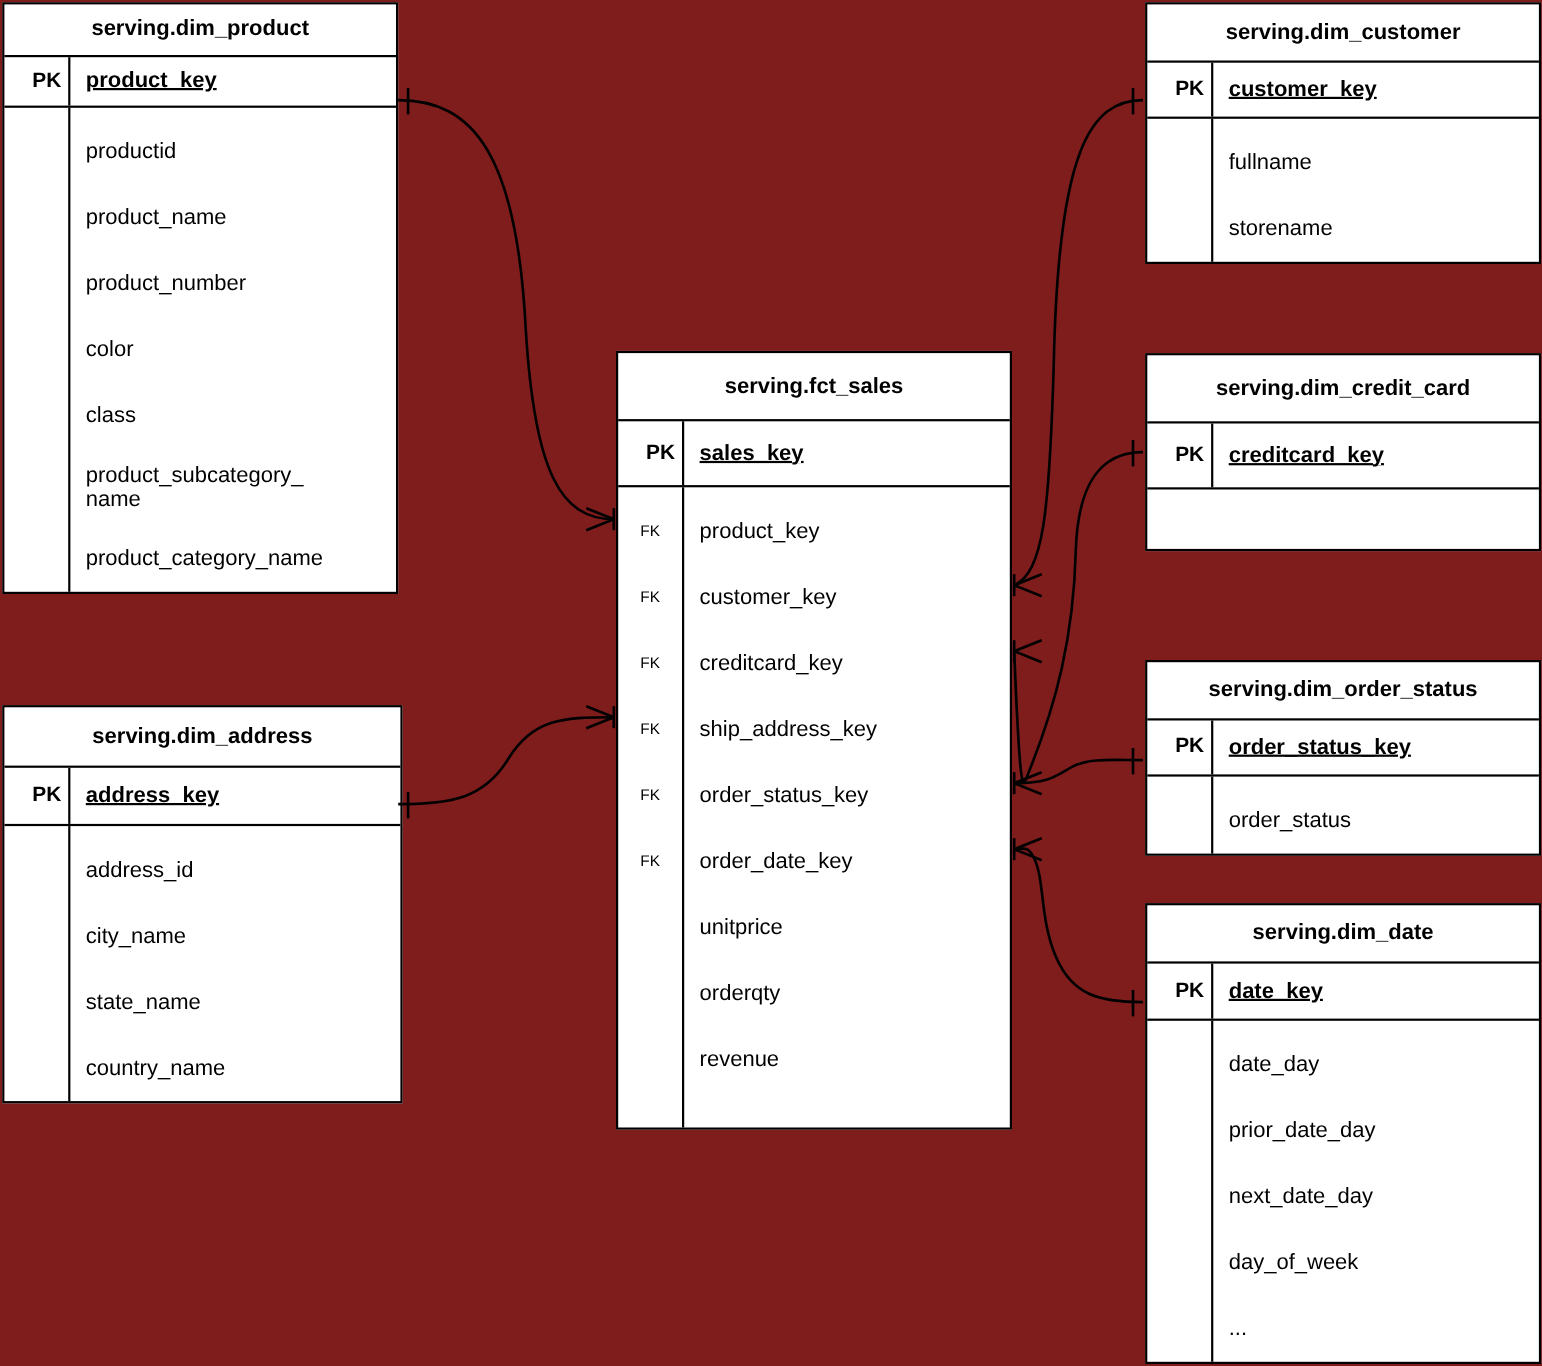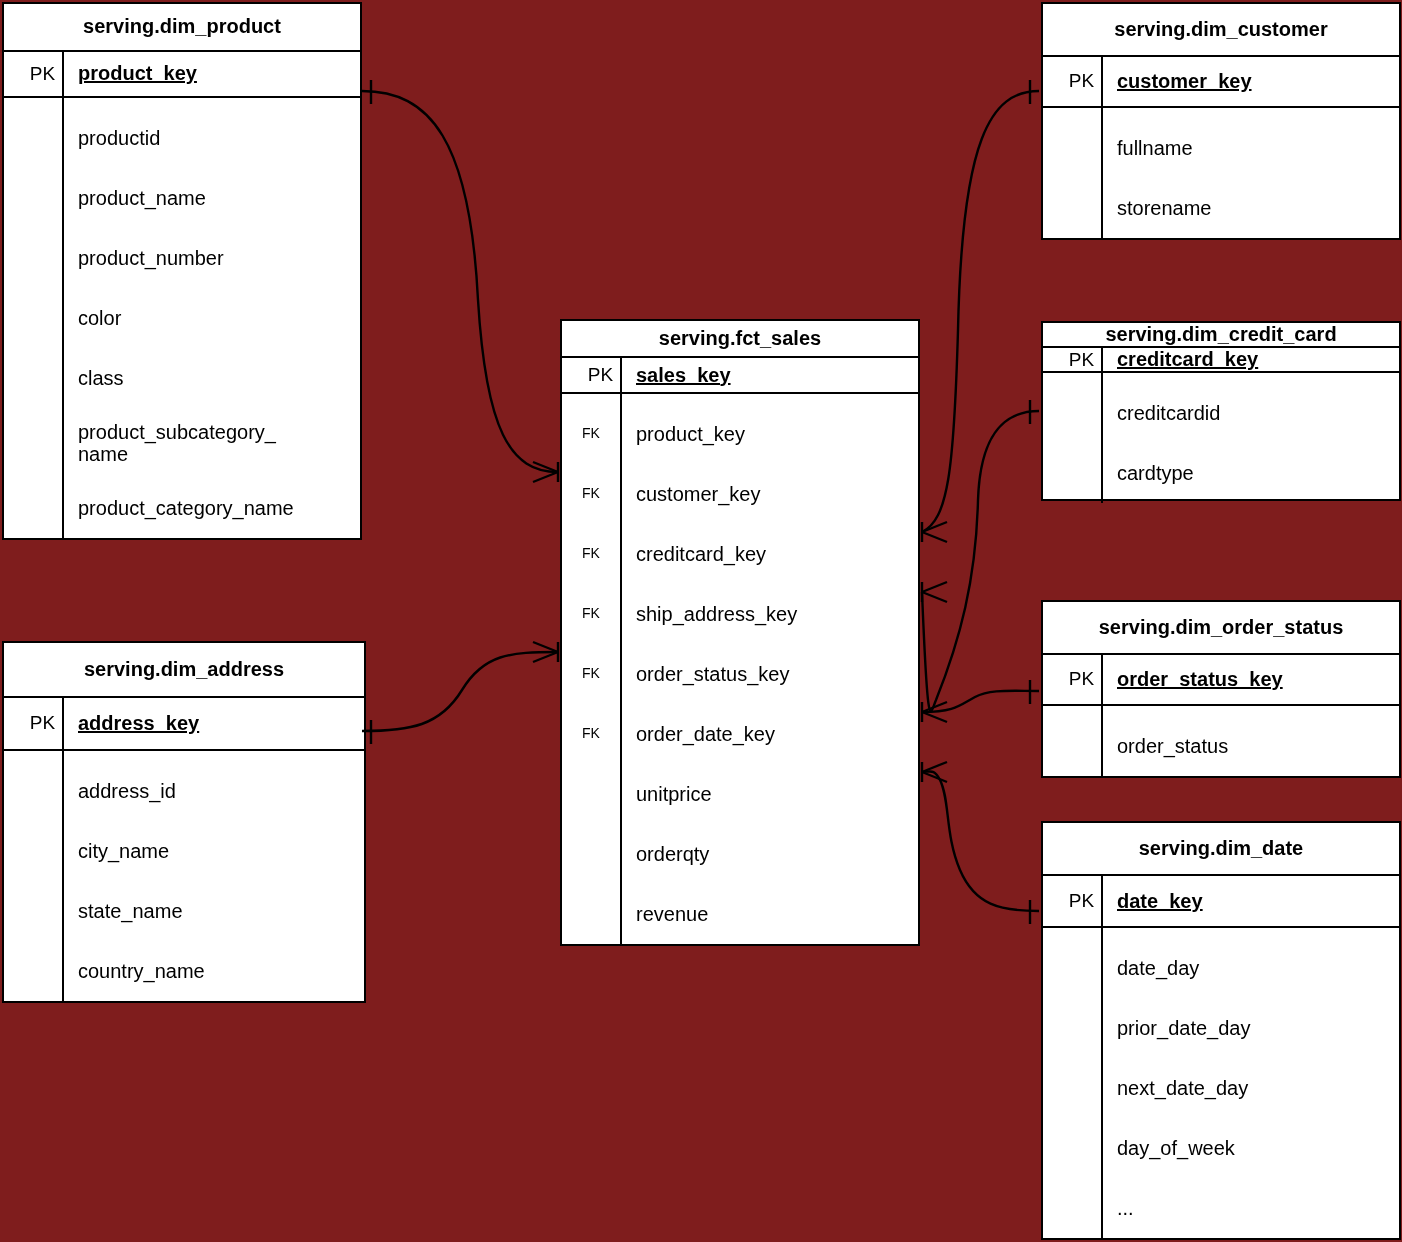--- a/index.html
+++ b/index.html
@@ -44,21 +44,21 @@
     border-bottom: 2px solid #000000;
   }
   .pk-row .keycol {
     box-sizing: border-box;
     width: 60px;
     flex: 0 0 60px;
     border-right: 2px solid #000000;
     display: flex;
     align-items: center;
     justify-content: center;
-    font-weight: normal;
+    font-weight: bold;
     font-size: 19px;
     padding-left: 19px;
   }
   .pk-row .namecol {
     box-sizing: border-box;
     flex: 1 1 auto;
     display: flex;
     align-items: center;
     padding-left: 14px;
     font-weight: bold;
@@ -155,21 +155,21 @@
       <div class="keycol"></div>
       <div class="namecol">
         <div class="attr">address_id</div>
         <div class="attr">city_name</div>
         <div class="attr">state_name</div>
         <div class="attr">country_name</div>
       </div>
     </div>
   </div>
 
-  <div class="entity" style="left:560px; top:319px; width:360px; height:627px;">
+  <div class="entity" style="left:560px; top:319px; width:360px; height:708px;">
     <div class="entity-title">serving.fct_sales</div>
     <div class="pk-row">
       <div class="keycol">PK</div>
       <div class="namecol">sales_key</div>
     </div>
     <div class="body">
       <div class="keycol">
         <div class="attr keylab">FK</div>
         <div class="attr keylab">FK</div>
         <div class="attr keylab">FK</div>
@@ -208,27 +208,20 @@
       </div>
     </div>
   </div>
 
   <div class="entity" style="left:1041px; top:321px; width:360px; height:180px;">
     <div class="entity-title">serving.dim_credit_card</div>
     <div class="pk-row">
       <div class="keycol">PK</div>
       <div class="namecol">creditcard_key</div>
     </div>
-    <div class="body">
-      <div class="keycol"></div>
-      <div class="namecol">
-        <div class="attr">creditcardid</div>
-        <div class="attr">cardtype</div>
-      </div>
-    </div>
   </div>
 
   <div class="entity" style="left:1041px; top:600px; width:360px; height:178px;">
     <div class="entity-title">serving.dim_order_status</div>
     <div class="pk-row">
       <div class="keycol">PK</div>
       <div class="namecol">order_status_key</div>
     </div>
     <div class="body">
       <div class="keycol"></div>

